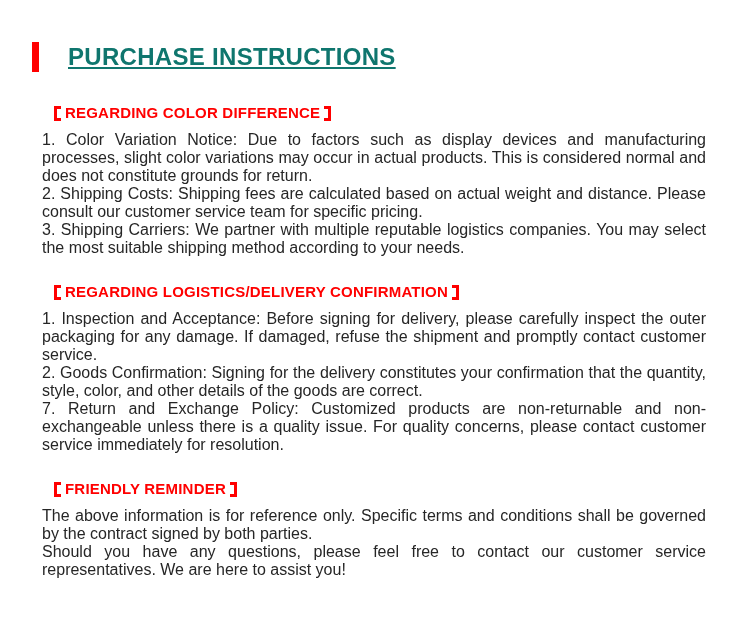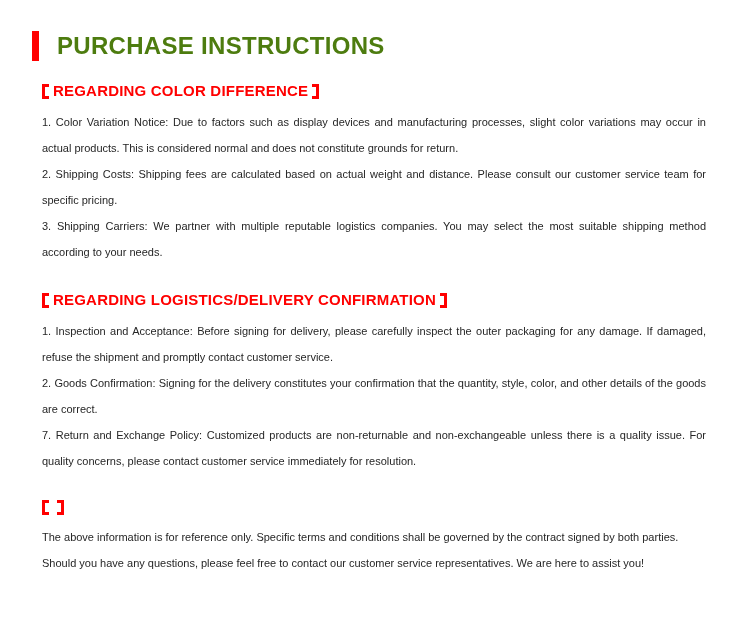--- a/index.html
+++ b/index.html
@@ -27,37 +27,38 @@
     margin: 0 0 16px 0;
   }
   .title-bar {
     width: 7px;
     height: 30px;
     background: var(--accent, #ff0000);
     margin-right: 13px;
     flex: 0 0 auto;
   }
   .page-title {
-    margin: 5px;
+    margin: 16px;
     font-size: 24px;
     line-height: 30px;
     font-weight: bold;
     letter-spacing: 0.3px;
-    color: #4d7c0f;
+    color: #0f766e;
     white-space: nowrap;
+    text-decoration: underline;
   }
   .sections {
     margin-left: 10px; 
     width: 664px;
   }
   .section { margin: 0; }
   .sec-heading {
     display: flex;
     align-items: center;
-    margin: 26px 0 9px 0;
+    margin: 26px 0 9px 12px;
     font-size: 15px;
     line-height: 18px;
     font-weight: bold;
     color: var(--accent, #ff0000);
     letter-spacing: 0.2px;
     white-space: nowrap;
   }
   .section:first-child .sec-heading { margin-top: 0; }
   
   .lb, .rb {
@@ -66,22 +67,22 @@
     width: 7px;
     height: 15px;
     border-top: 3.5px solid;
     border-bottom: 3.5px solid;
     flex: 0 0 auto;
   }
   .lb { border-left: 3.5px solid; margin-right: 4px; }
   .rb { border-right: 3.5px solid; margin-left: 4px; }
   .para {
     margin: 0;
-    font-size: 11px;
-    line-height: 26px;
+    font-size: 16px;
+    line-height: 18px;
     text-align: justify;
     color: #262626;
   }
   .para:empty { height: 12px; } 
 </style>
 </head>
 <body>
 
 <div class="page">
   <div class="title-row">
@@ -107,19 +108,20 @@
           <span>REGARDING LOGISTICS/DELIVERY CONFIRMATION</span>
           <span class="rb"></span>
         </h2>
         <p class="para">1. Inspection and Acceptance: Before signing for delivery, please carefully inspect the outer packaging for any damage. If damaged, refuse the shipment and promptly contact customer service.</p>
         <p class="para">2. Goods Confirmation: Signing for the delivery constitutes your confirmation that the quantity, style, color, and other details of the goods are correct.</p>
         <p class="para">7. Return and Exchange Policy: Customized products are non-returnable and non-exchangeable unless there is a quality issue. For quality concerns, please contact customer service immediately for resolution.</p>
       </section>
       <section class="section">
         <h2 class="sec-heading">
           <span class="lb"></span>
+          <span>FRIENDLY REMINDER</span>
           <span class="rb"></span>
         </h2>
         <p class="para">The above information is for reference only. Specific terms and conditions shall be governed by the contract signed by both parties.</p>
         <p class="para">Should you have any questions, please feel free to contact our customer service representatives. We are here to assist you!</p>
       </section>
     </div>
 </div>
 
 </body></html>

